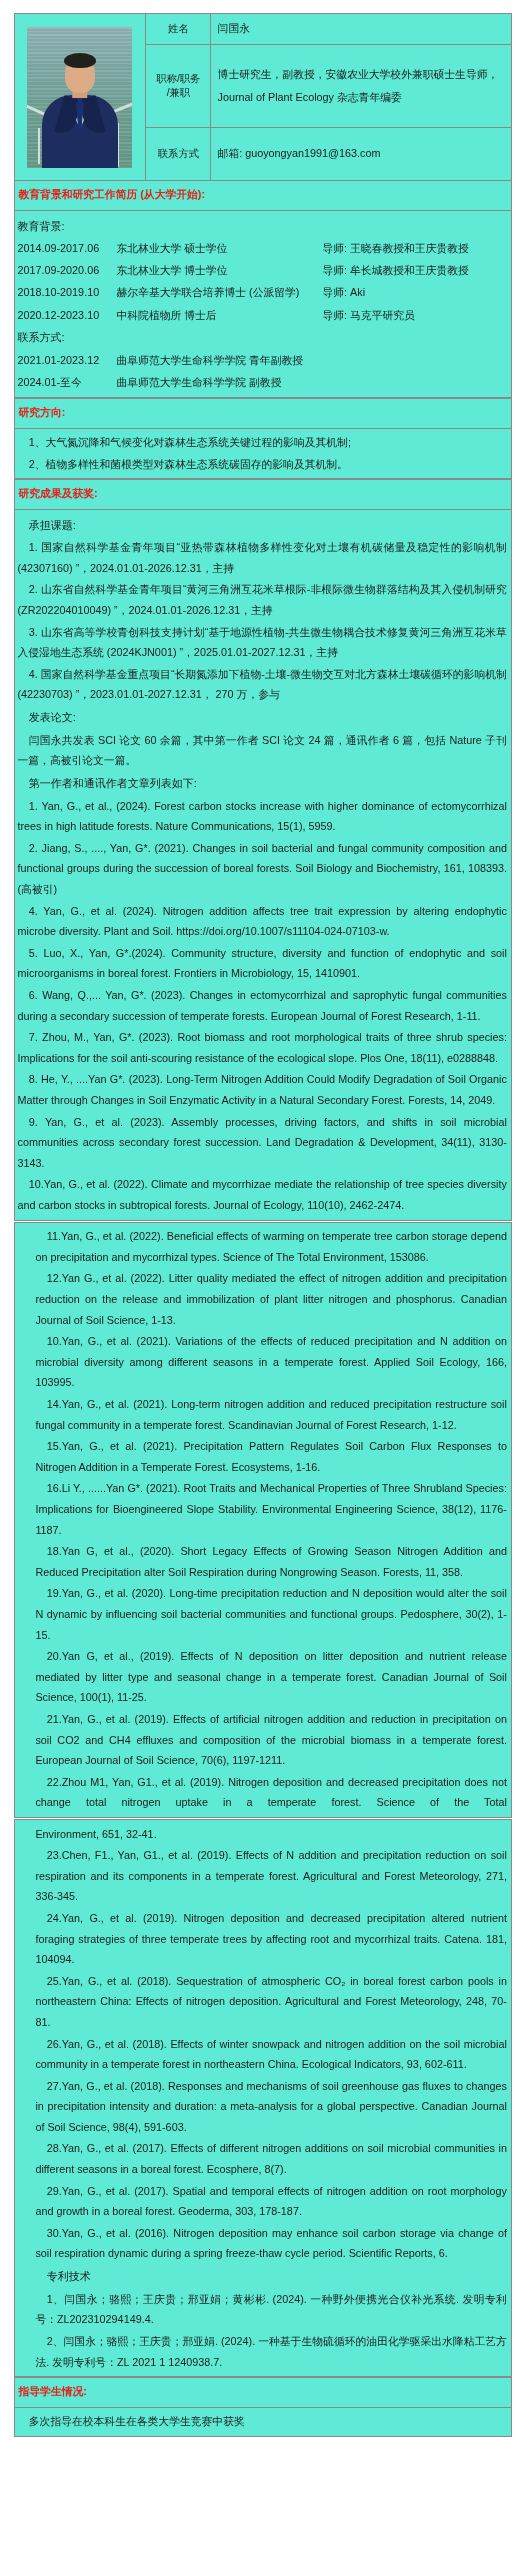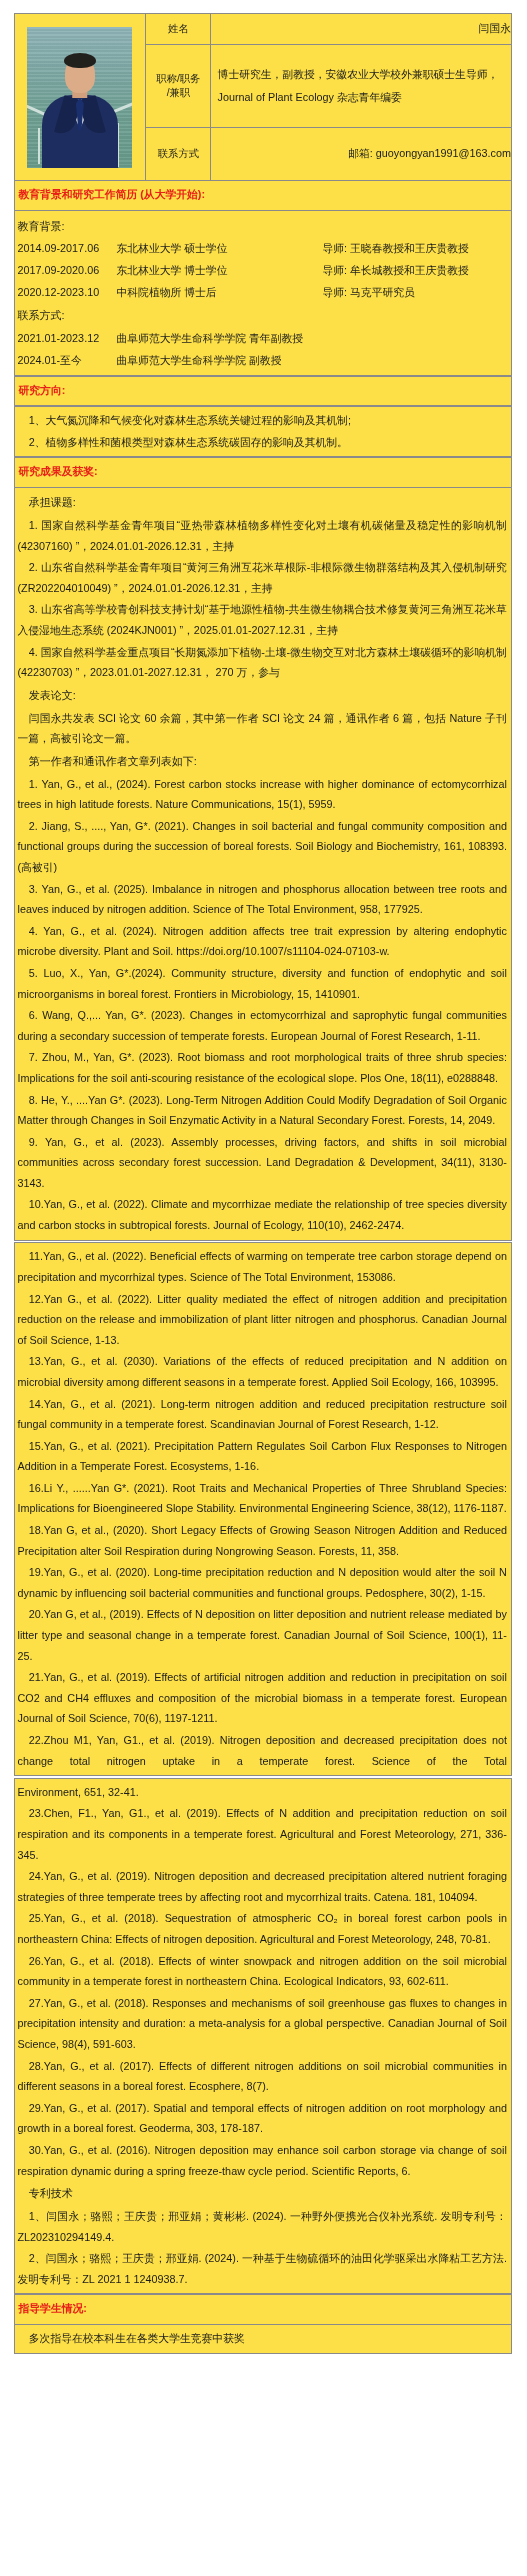--- a/index.html
+++ b/index.html
@@ -8,23 +8,23 @@
     width:528px;
     font-family:"Liberation Sans","DejaVu Sans",sans-serif;
     color:#1c1c1c;
   }
   .page { padding:13px 16px 12.4px 14.4px; }
 
   .sec {
     border:0.5px solid #8a8a8a;
     margin-top:-0.5px;
     padding:2.1px 4.1px 3.1px 2.1px;
-    background:#fde047;
-  }
-  .sec.gap { margin-top:1.5px; }
+    background:#5eead4;
+  }
+  .sec.gap { margin-top:1.5px;padding-left:20px; }
 
   .red-title {
     color:#e8201a;
     font-weight:bold;
     font-size:10.8px;
     margin:4.1px 0 4.1px 1px;
     line-height:15.5px;
   }
 
   .para {
@@ -50,21 +50,21 @@
   .sub-heading { text-indent:11.3px; }
 
   
   .profile {
     display:grid;
     grid-template-columns:130px 65px 1fr;
     grid-template-rows:30px 83px 53px;
     padding:0;
   }
   .photo-cell { grid-row:1 / 4; grid-column:1; position:relative; }
-  .cell { display:flex; align-items:center;justify-content:flex-end; }
+  .cell { display:flex; align-items:center; }
   .lbl {
     border-left:0.5px solid #8a8a8a;
     justify-content:center;
     text-align:center;
     font-size:10.3px;
     flex-direction:column;
   }
   .val {
     border-left:0.5px solid #8a8a8a;
     padding-left:6.2px;
@@ -184,20 +184,27 @@
         </p>
         <p class="line">
           <span class="edu-left">
             <span class="date">2017.09-2020.06</span>
             <span>东北林业大学 博士学位</span>
           </span>
           <span class="advisor">导师: 牟长城教授和王庆贵教授</span>
         </p>
         <p class="line">
           <span class="edu-left">
+            <span class="date">2018.10-2019.10</span>
+            <span>赫尔辛基大学联合培养博士 (公派留学)</span>
+          </span>
+          <span class="advisor">导师: Aki</span>
+        </p>
+        <p class="line">
+          <span class="edu-left">
             <span class="date">2020.12-2023.10</span>
             <span>中科院植物所 博士后</span>
           </span>
           <span class="advisor">导师: 马克平研究员</span>
         </p>
       </div>
     <p class="heading-line">联系方式:</p>
     <div>
         <p class="line">
           <span class="date">2021.01-2023.12</span>
@@ -230,36 +237,35 @@
         <p class="para indent">2. 山东省自然科学基金青年项目“黄河三角洲互花米草根际-非根际微生物群落结构及其入侵机制研究 (ZR202204010049) ”，2024.01.01-2026.12.31，主持</p>
         <p class="para indent">3. 山东省高等学校青创科技支持计划“基于地源性植物-共生微生物耦合技术修复黄河三角洲互花米草入侵湿地生态系统 (2024KJN001) ”，2025.01.01-2027.12.31，主持</p>
         <p class="para indent">4. 国家自然科学基金重点项目“长期氮添加下植物-土壤-微生物交互对北方森林土壤碳循环的影响机制 (42230703) ”，2023.01.01-2027.12.31， 270 万，参与</p>
       </div>
     <p class="heading-line sub-heading">发表论文:</p>
     <p class="para indent">闫国永共发表 SCI 论文 60 余篇，其中第一作者 SCI 论文 24 篇，通讯作者 6 篇，包括 Nature 子刊一篇，高被引论文一篇。</p>
     <p class="heading-line sub-heading">第一作者和通讯作者文章列表如下:</p>
     <div>
         <p class="para indent">1. Yan, G., et al., (2024). Forest carbon stocks increase with higher dominance of ectomycorrhizal trees in high latitude forests. Nature Communications, 15(1), 5959.</p>
         <p class="para indent">2. Jiang, S., ...., Yan, G*. (2021). Changes in soil bacterial and fungal community composition and functional groups during the succession of boreal forests. Soil Biology and Biochemistry, 161, 108393.  (高被引)</p>
-        <p class="para indent">3. Yan, G., et al. (2025). Imbalance in nitrogen and phosphorus allocation between tree roots and leaves induced by nitrogen addition. Science of The Total Environment, 958, 177925.</p>
         <p class="para indent">4. Yan, G., et al. (2024). Nitrogen addition affects tree trait expression by altering endophytic microbe diversity. Plant and Soil. https://doi.org/10.1007/s11104-024-07103-w.</p>
         <p class="para indent">5. Luo, X., Yan, G*.(2024). Community structure, diversity and function of endophytic and soil microorganisms in boreal forest. Frontiers in Microbiology, 15, 1410901.</p>
         <p class="para indent">6. Wang, Q.,... Yan, G*. (2023). Changes in ectomycorrhizal and saprophytic fungal communities during a secondary succession of temperate forests. European Journal of Forest Research, 1-11.</p>
         <p class="para indent">7. Zhou, M., Yan, G*. (2023). Root biomass and root morphological traits of three shrub species: Implications for the soil anti-scouring resistance of the ecological slope. Plos One, 18(11), e0288848.</p>
         <p class="para indent">8. He, Y., ....Yan G*. (2023). Long-Term Nitrogen Addition Could Modify Degradation of Soil Organic Matter through Changes in Soil Enzymatic Activity in a Natural Secondary Forest. Forests, 14, 2049.</p>
         <p class="para indent">9. Yan, G., et al. (2023). Assembly processes, driving factors, and shifts in soil microbial communities across secondary forest succession. Land Degradation &amp; Development, 34(11), 3130-3143.</p>
         <p class="para indent">10.Yan, G., et al. (2022). Climate and mycorrhizae mediate the relationship of tree species diversity and carbon stocks in subtropical forests. Journal of Ecology, 110(10), 2462-2474.</p>
       </div>
   </div>
 
   <div class="sec gap">
     <div>
         <p class="para indent">11.Yan, G., et al. (2022). Beneficial effects of warming on temperate tree carbon storage depend on precipitation and mycorrhizal types. Science of The Total Environment, 153086.</p>
         <p class="para indent">12.Yan G., et al. (2022). Litter quality mediated the effect of nitrogen addition and precipitation reduction on the release and immobilization of plant litter nitrogen and phosphorus. Canadian Journal of Soil Science, 1-13.</p>
-        <p class="para indent">13.Yan, G., et al. (2030). Variations of the effects of reduced precipitation and N addition on microbial diversity among different seasons in a temperate forest. Applied Soil Ecology, 166, 103995.</p>
+        <p class="para indent">10.Yan, G., et al. (2021). Variations of the effects of reduced precipitation and N addition on microbial diversity among different seasons in a temperate forest. Applied Soil Ecology, 166, 103995.</p>
         <p class="para indent">14.Yan, G., et al. (2021). Long-term nitrogen addition and reduced precipitation restructure soil fungal community in a temperate forest. Scandinavian Journal of Forest Research, 1-12.</p>
         <p class="para indent">15.Yan, G., et al. (2021). Precipitation Pattern Regulates Soil Carbon Flux Responses to Nitrogen Addition in a Temperate Forest. Ecosystems, 1-16.</p>
         <p class="para indent">16.Li Y., ......Yan G*. (2021). Root Traits and Mechanical Properties of Three Shrubland Species: Implications for Bioengineered Slope Stability. Environmental Engineering Science, 38(12), 1176-1187.</p>
         <p class="para indent">18.Yan G, et al., (2020). Short Legacy Effects of Growing Season Nitrogen Addition and Reduced Precipitation alter Soil Respiration during Nongrowing Season. Forests, 11, 358.</p>
         <p class="para indent">19.Yan, G., et al. (2020). Long-time precipitation reduction and N deposition would alter the soil N dynamic by influencing soil bacterial communities and functional groups. Pedosphere, 30(2), 1-15.</p>
         <p class="para indent">20.Yan G, et al., (2019). Effects of N deposition on litter deposition and nutrient release mediated by litter type and seasonal change in a temperate forest. Canadian Journal of Soil Science, 100(1), 11-25.</p>
         <p class="para indent">21.Yan, G., et al. (2019). Effects of artificial nitrogen addition and reduction in precipitation on soil CO2 and CH4 effluxes and composition of the microbial biomass in a temperate forest. European Journal of Soil Science, 70(6), 1197-1211.</p>
       </div>
     <p class="para indent jlast">22.Zhou M1, Yan, G1., et al. (2019). Nitrogen deposition and decreased precipitation does not change total nitrogen uptake in a temperate forest. Science of the Total</p>
   </div>

